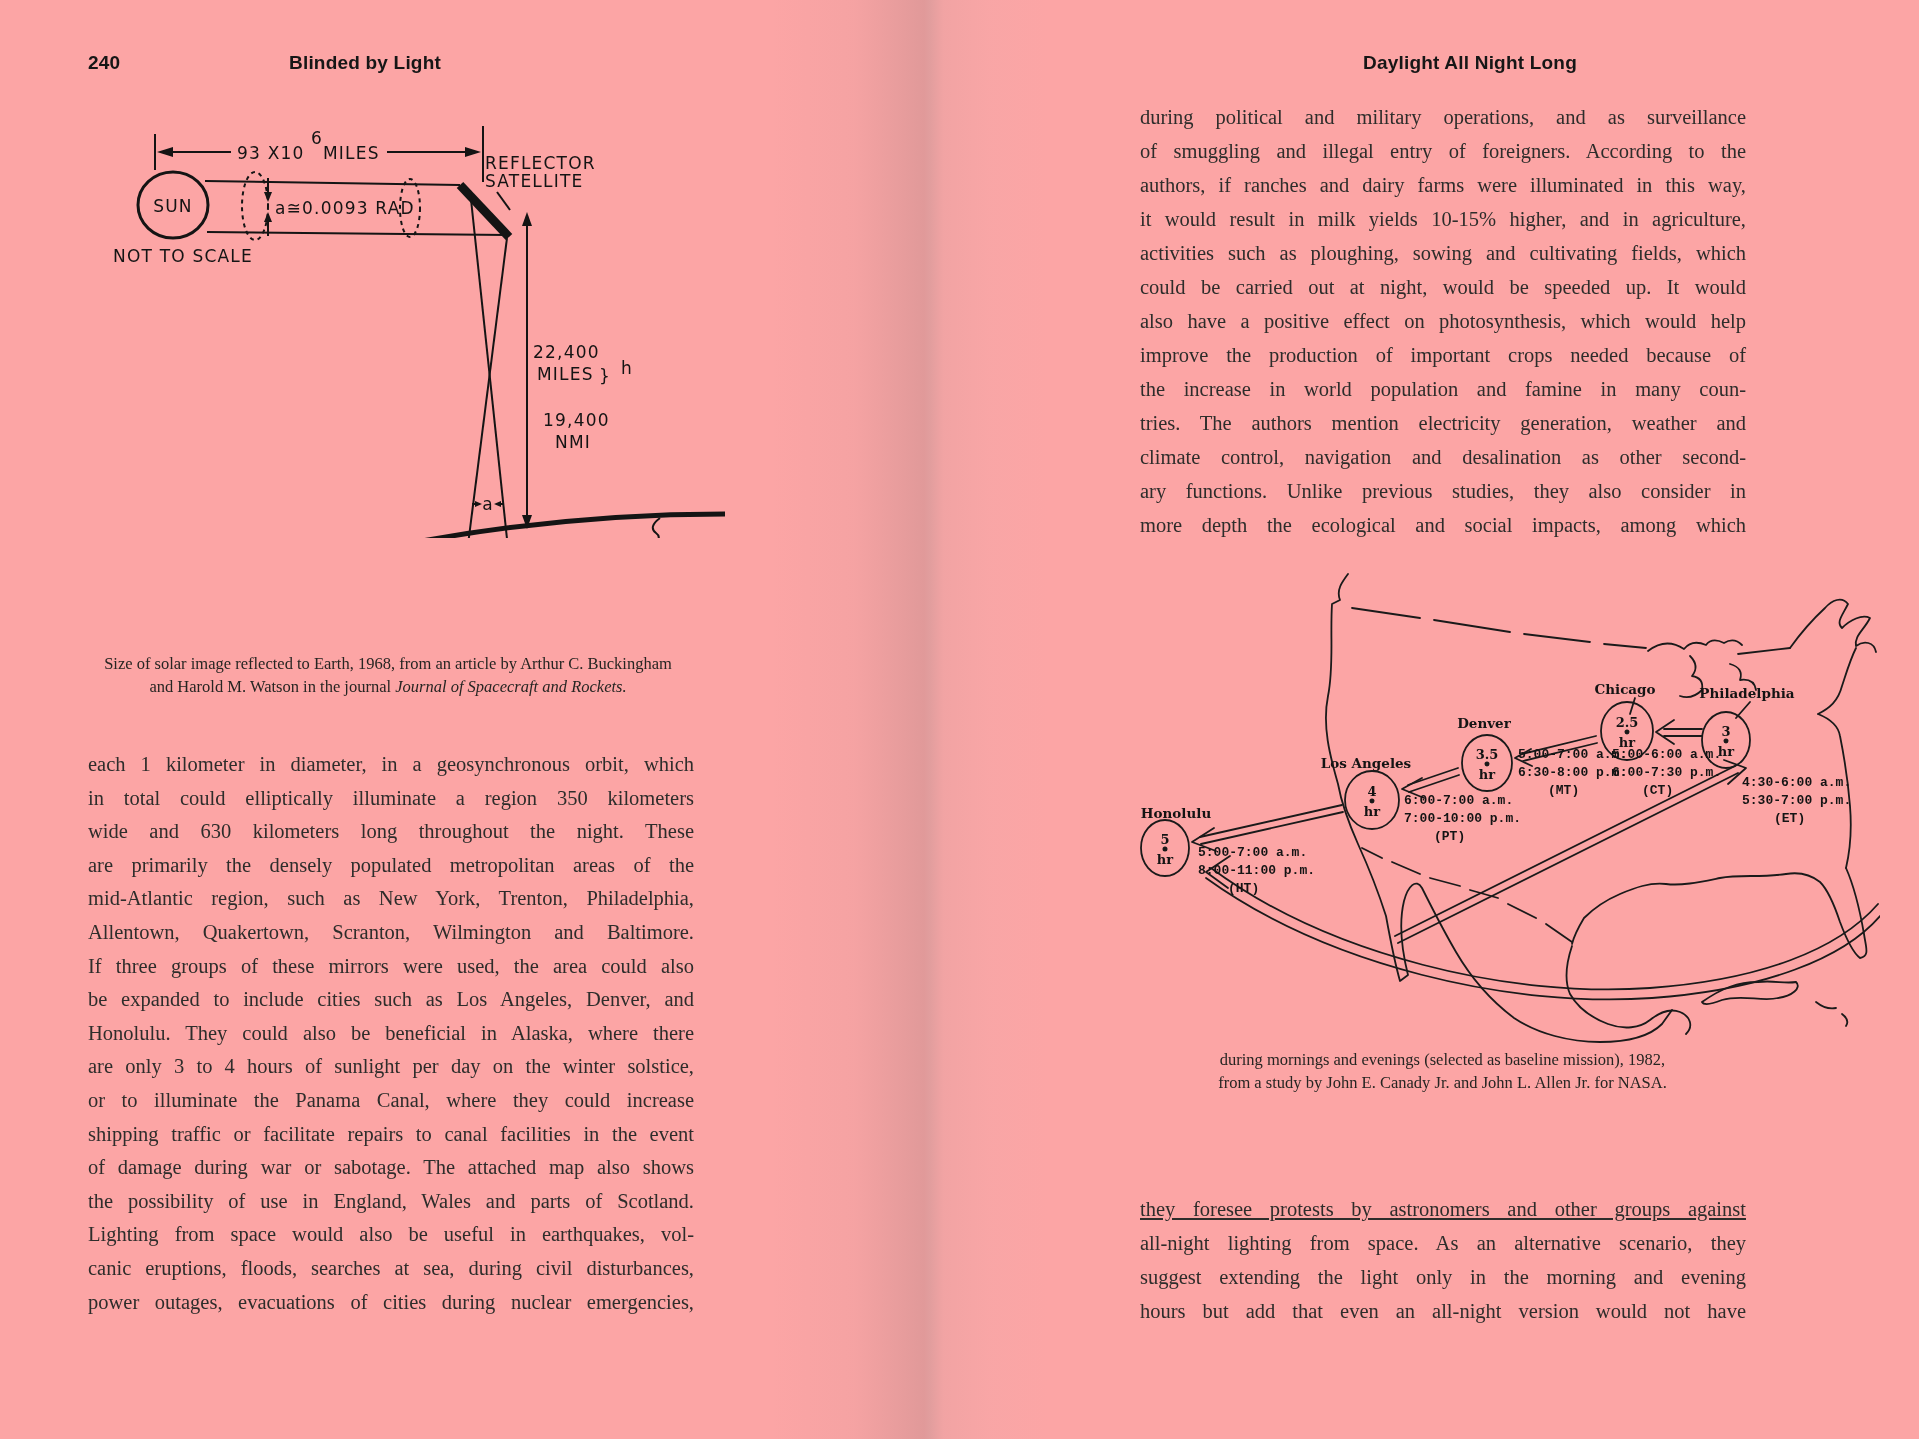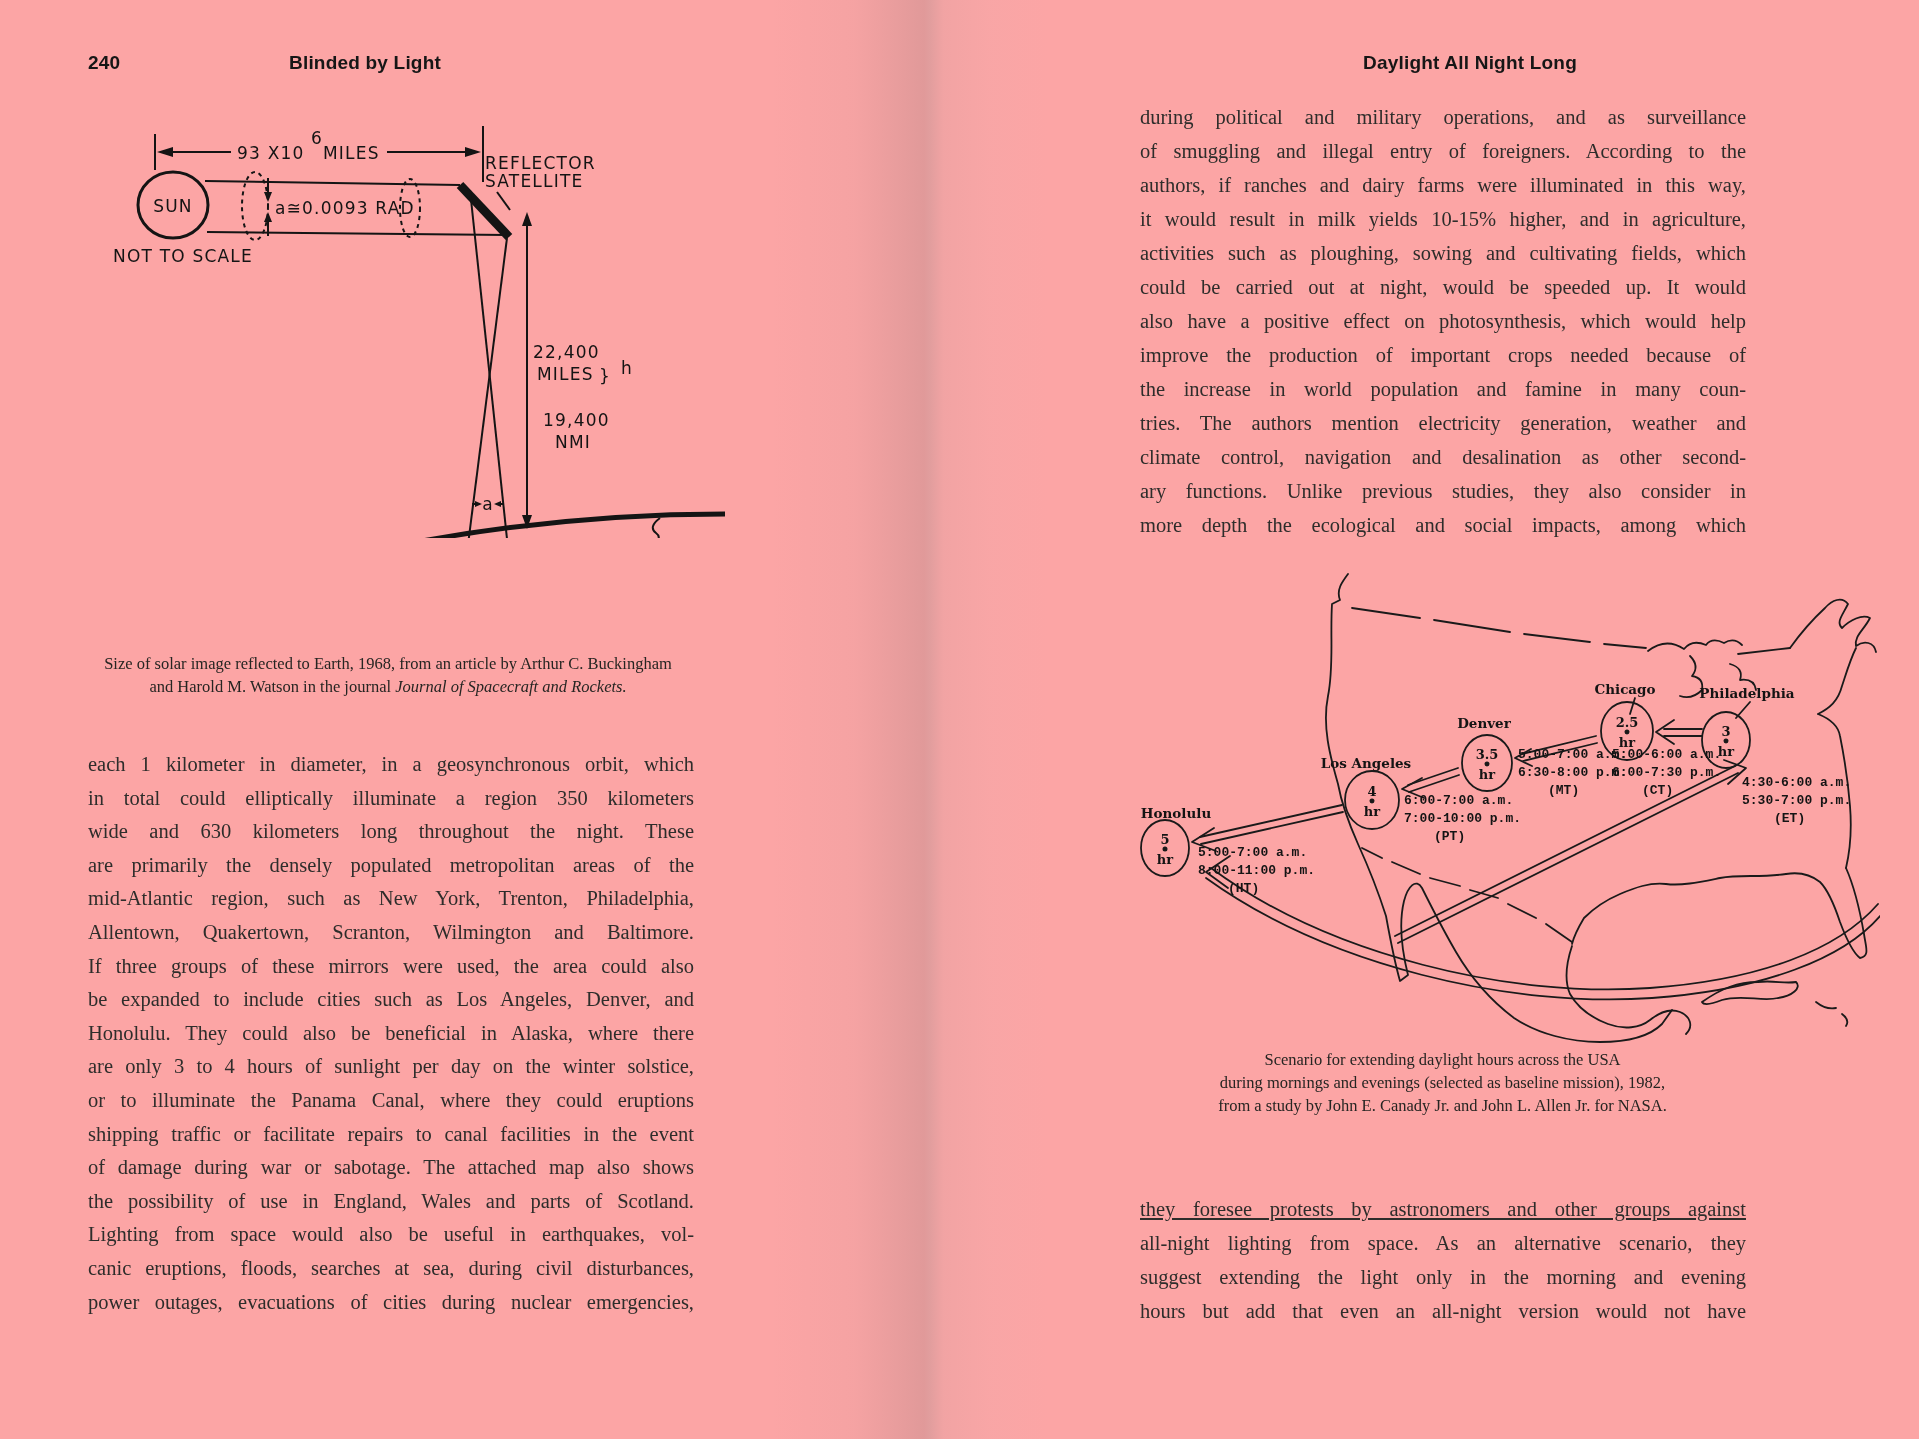--- a/index.html
+++ b/index.html
@@ -120,21 +120,21 @@
   <div class="bodyline fit" style="white-space: normal;">each 1 kilometer in diameter, in a geosynchronous orbit, which</div>
       <div class="bodyline fit" style="white-space: normal;">in total could elliptically illuminate a region 350 kilometers</div>
       <div class="bodyline fit" style="white-space: normal;">wide and 630 kilometers long throughout the night. These</div>
       <div class="bodyline fit" style="white-space: normal;">are primarily the densely populated metropolitan areas of the</div>
       <div class="bodyline fit" style="white-space: normal;">mid-Atlantic region, such as New York, Trenton, Philadelphia,</div>
       <div class="bodyline fit" style="white-space: normal;">Allentown, Quakertown, Scranton, Wilmington and Baltimore.</div>
       <div class="bodyline fit" style="white-space: normal;">If three groups of these mirrors were used, the area could also</div>
       <div class="bodyline fit" style="white-space: normal;">be expanded to include cities such as Los Angeles, Denver, and</div>
       <div class="bodyline fit" style="white-space: normal;">Honolulu. They could also be beneficial in Alaska, where there</div>
       <div class="bodyline fit" style="white-space: normal;">are only 3 to 4 hours of sunlight per day on the winter solstice,</div>
-      <div class="bodyline fit" style="white-space: normal;">or to illuminate the Panama Canal, where they could eruptions</div>
+      <div class="bodyline fit" style="white-space: normal;">or to illuminate the Panama Canal, where they could increase</div>
       <div class="bodyline fit" style="white-space: normal;">shipping traffic or facilitate repairs to canal facilities in the event</div>
       <div class="bodyline fit" style="white-space: normal;">of damage during war or sabotage. The attached map also shows</div>
       <div class="bodyline fit" style="white-space: normal;">the possibility of use in England, Wales and parts of Scotland.</div>
       <div class="bodyline fit" style="white-space: normal;">Lighting from space would also be useful in earthquakes, vol-</div>
       <div class="bodyline fit" style="white-space: normal;">canic eruptions, floods, searches at sea, during civil disturbances,</div>
       <div class="bodyline fit" style="white-space: normal;">power outages, evacuations of cities during nuclear emergencies,</div>
     </div>
 
   <div class="runhead" style="left:1170px;top:52px;width:600px;text-align:center;">Daylight All Night Long</div>
 
@@ -249,21 +249,20 @@
 
     <text class="cityname" x="657" y="142" text-anchor="middle">Philadelphia</text>
     <text class="cityhr" x="636" y="180" text-anchor="middle">3</text>
     <text class="cityhr" x="636" y="200" text-anchor="middle">hr</text>
     <text class="citytime" x="652" y="230">4:30-6:00 a.m.</text>
     <text class="citytime" x="652" y="248">5:30-7:00 p.m.</text>
     <text class="citytime" x="684" y="266">(ET)</text>
   </svg>
 
   <div class="caption" style="left:1140px;top:1048px;width:605px;">
-    <div>Scenario for extending daylight hours across the USA</div>
     <div>during mornings and evenings (selected as baseline mission), 1982,</div>
     <div>from a study by John E. Canady Jr. and John L. Allen Jr. for NASA.</div>
   </div>
 
   <div class="bodyblock rt" style="left:1140px;top:1192px;">
 
   <div class="bodyline fit" style="white-space: normal; text-decoration: underline;">they foresee protests by astronomers and other groups against</div>
       <div class="bodyline fit" style="white-space: normal;">all-night lighting from space. As an alternative scenario, they</div>
       <div class="bodyline fit" style="white-space: normal;">suggest extending the light only in the morning and evening</div>
       <div class="bodyline fit" style="white-space: normal;">hours but add that even an all-night version would not have</div>

